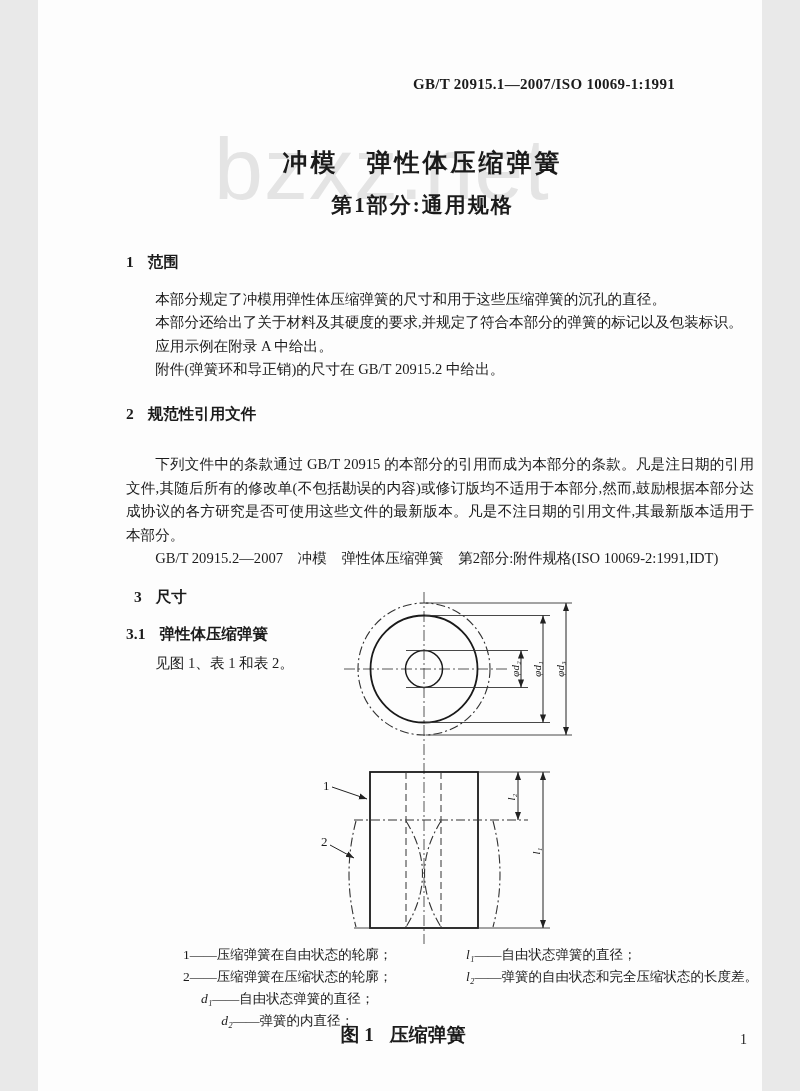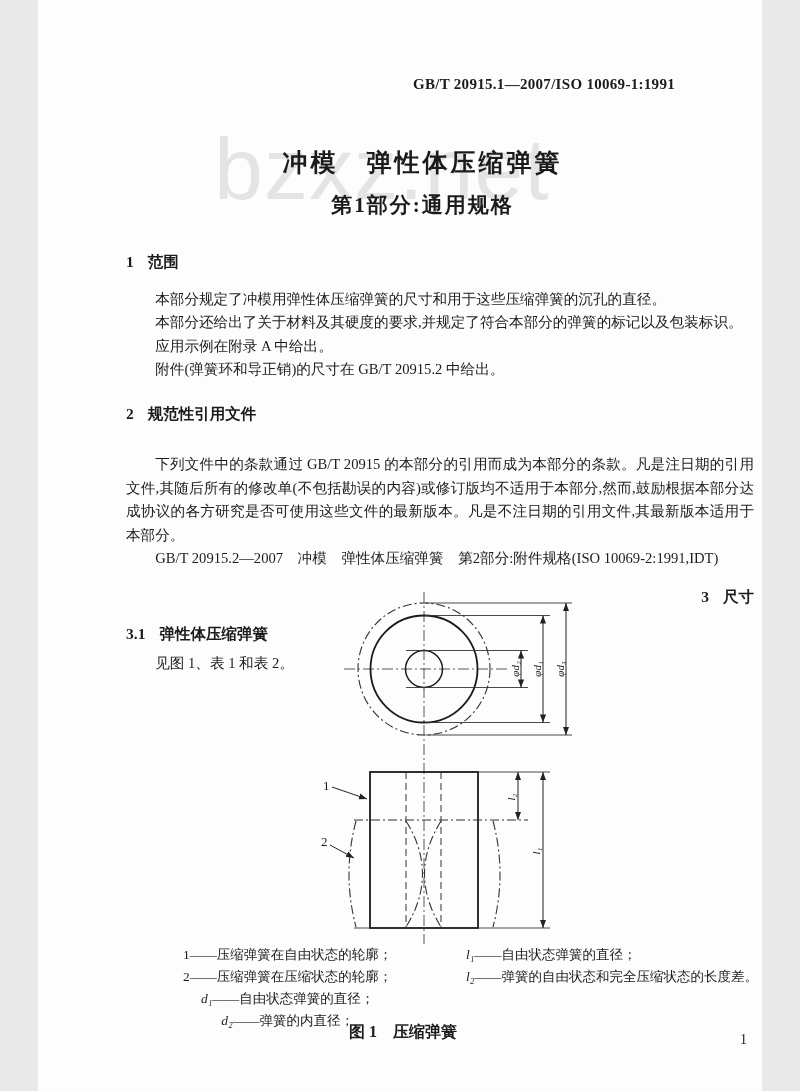--- a/index.html
+++ b/index.html
@@ -26,33 +26,33 @@
   .title-block{position:absolute;left:0;right:0;top:146px;text-align:center;z-index:1;padding-left:45px;}
   .title-l1{font-size:25px;font-weight:bold;letter-spacing:3px;}
   .title-l2{font-size:21px;font-weight:bold;letter-spacing:2px;margin-top:12px;}
   .content{
     position:absolute;left:88px;top:250px;width:628px;z-index:1;
     font-size:14.6px;line-height:23.5px;font-family:Liberation Serif, serif;
   }
   .sec-h{font-size:15.5px;font-weight:bold;margin:0 0 14px 0;}
   .sec-h .sec-no{margin-right:14px;}
   .sec-h2{font-size:15.5px;font-weight:bold;margin:20px 0 28px 0;}
-  .sec-h3{font-size:15.5px;font-weight:bold;margin:14px 0 0 16px;text-align:right;}
+  .sec-h3{font-size:15.5px;font-weight:bold;margin:14px 0 0 8px;}
   .sec-h31{font-size:15.5px;font-weight:bold;margin:14px 0 6px 0;}
   .sec-h2 .sec-no,.sec-h3 .sec-no,.sec-h31 .sec-no{margin-right:14px;}
   .content p{margin:0;text-indent:2em;}
   .content p.just{text-align:justify;}
   .fig-svg{position:absolute;left:250px;top:580px;z-index:1;}
   .fig-svg text{font-family:"Liberation Serif","DejaVu Serif",serif;}
   .legend{position:absolute;top:944px;z-index:1;font-size:13.5px;line-height:22px;}
   .legend.lcol{left:145px;text-align:center;}
   .legend.rcol{left:428px;}
   .lg-sym.ital{font-style:italic;}
   .caption{position:absolute;left:0;right:0;top:1022px;text-align:center;padding-left:6px;
-           font-size:16px;font-weight:bold;z-index:1;}
+           font-size:19px;font-weight:bold;z-index:1;}
   .caption .cap-label{margin-right:16px;}
   .pagenum{position:absolute;left:702px;top:1032px;font-size:14px;z-index:1;}
 </style>
 </head>
 <body>
 
 <div class="page">
 
   <div class="hdr">GB/T 20915.1—2007/ISO 10069-1:1991</div>
 

